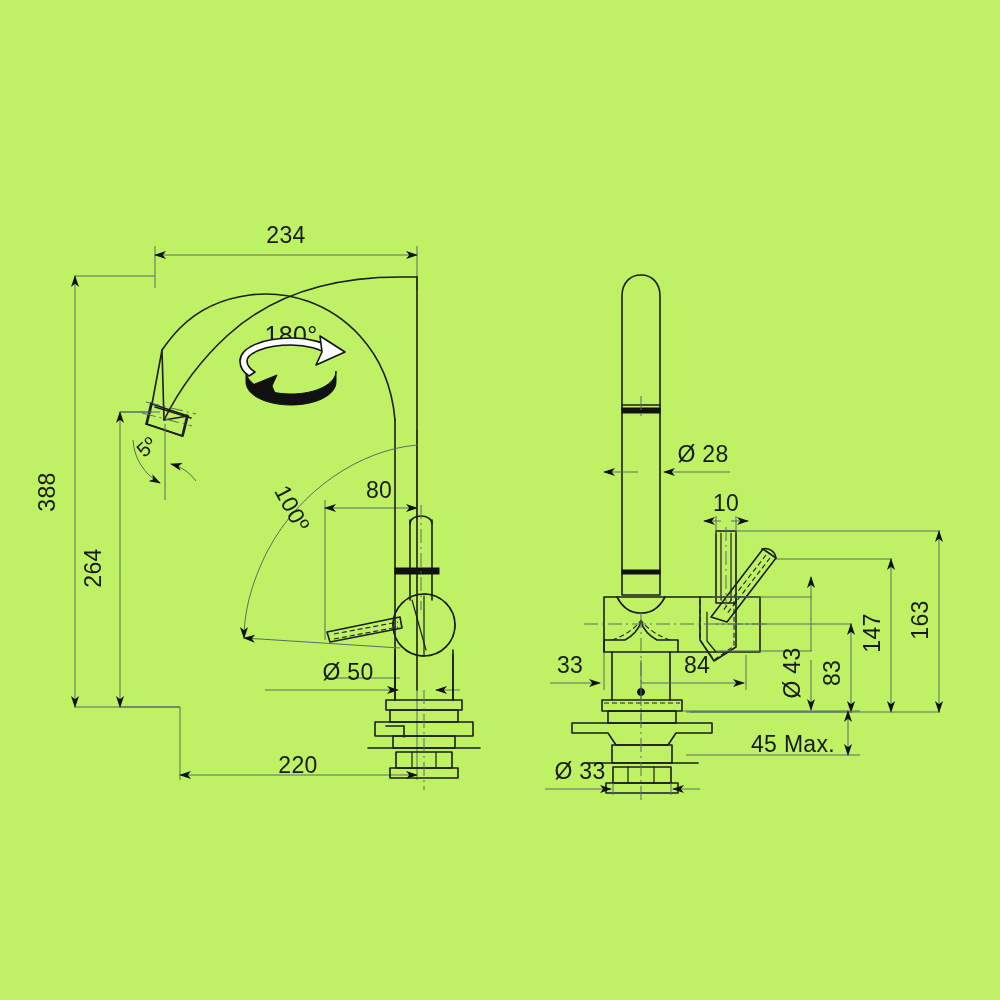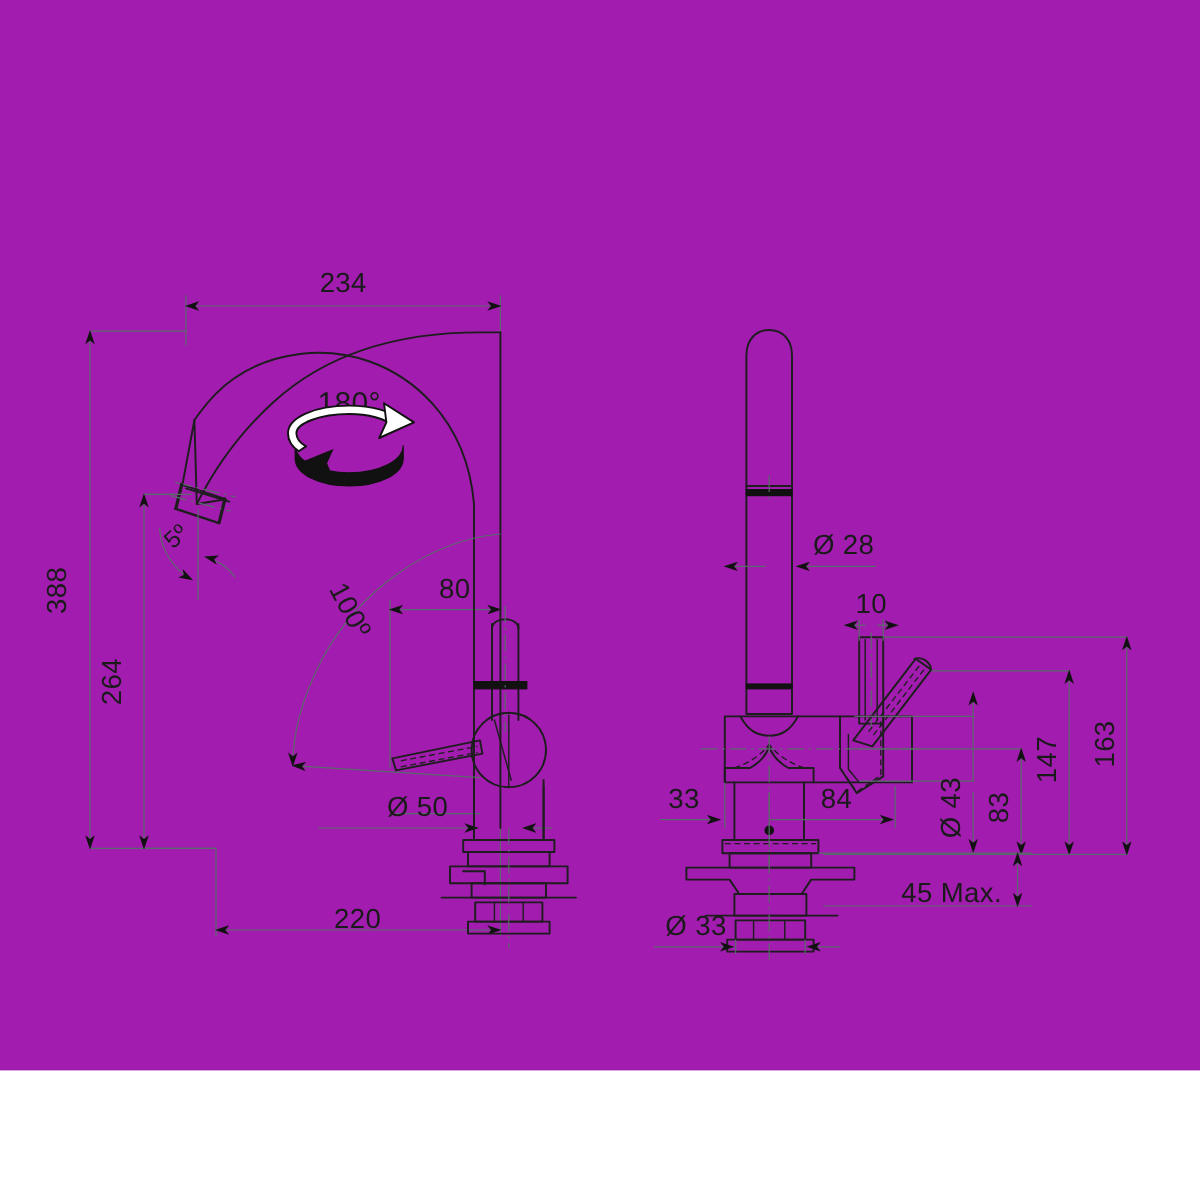--- a/index.html
+++ b/index.html
@@ -9,22 +9,22 @@
   }
   body {
     width: 1000px;
     height: 1000px;
     font-family: "Liberation Sans", sans-serif;
     overflow: hidden;
   }
   #sheet {
     position: relative;
     width: 1000px;
-    height: 892px;
-    background: #a21caf;
+    height: 1000px;
+    background: #bef264;
   }
   svg.drawing {
     position: absolute;
     left: 0;
     top: 0;
     width: 1000px;
     height: 1000px;
   }
   .dimtext {
     font-family: "Liberation Sans", sans-serif;

